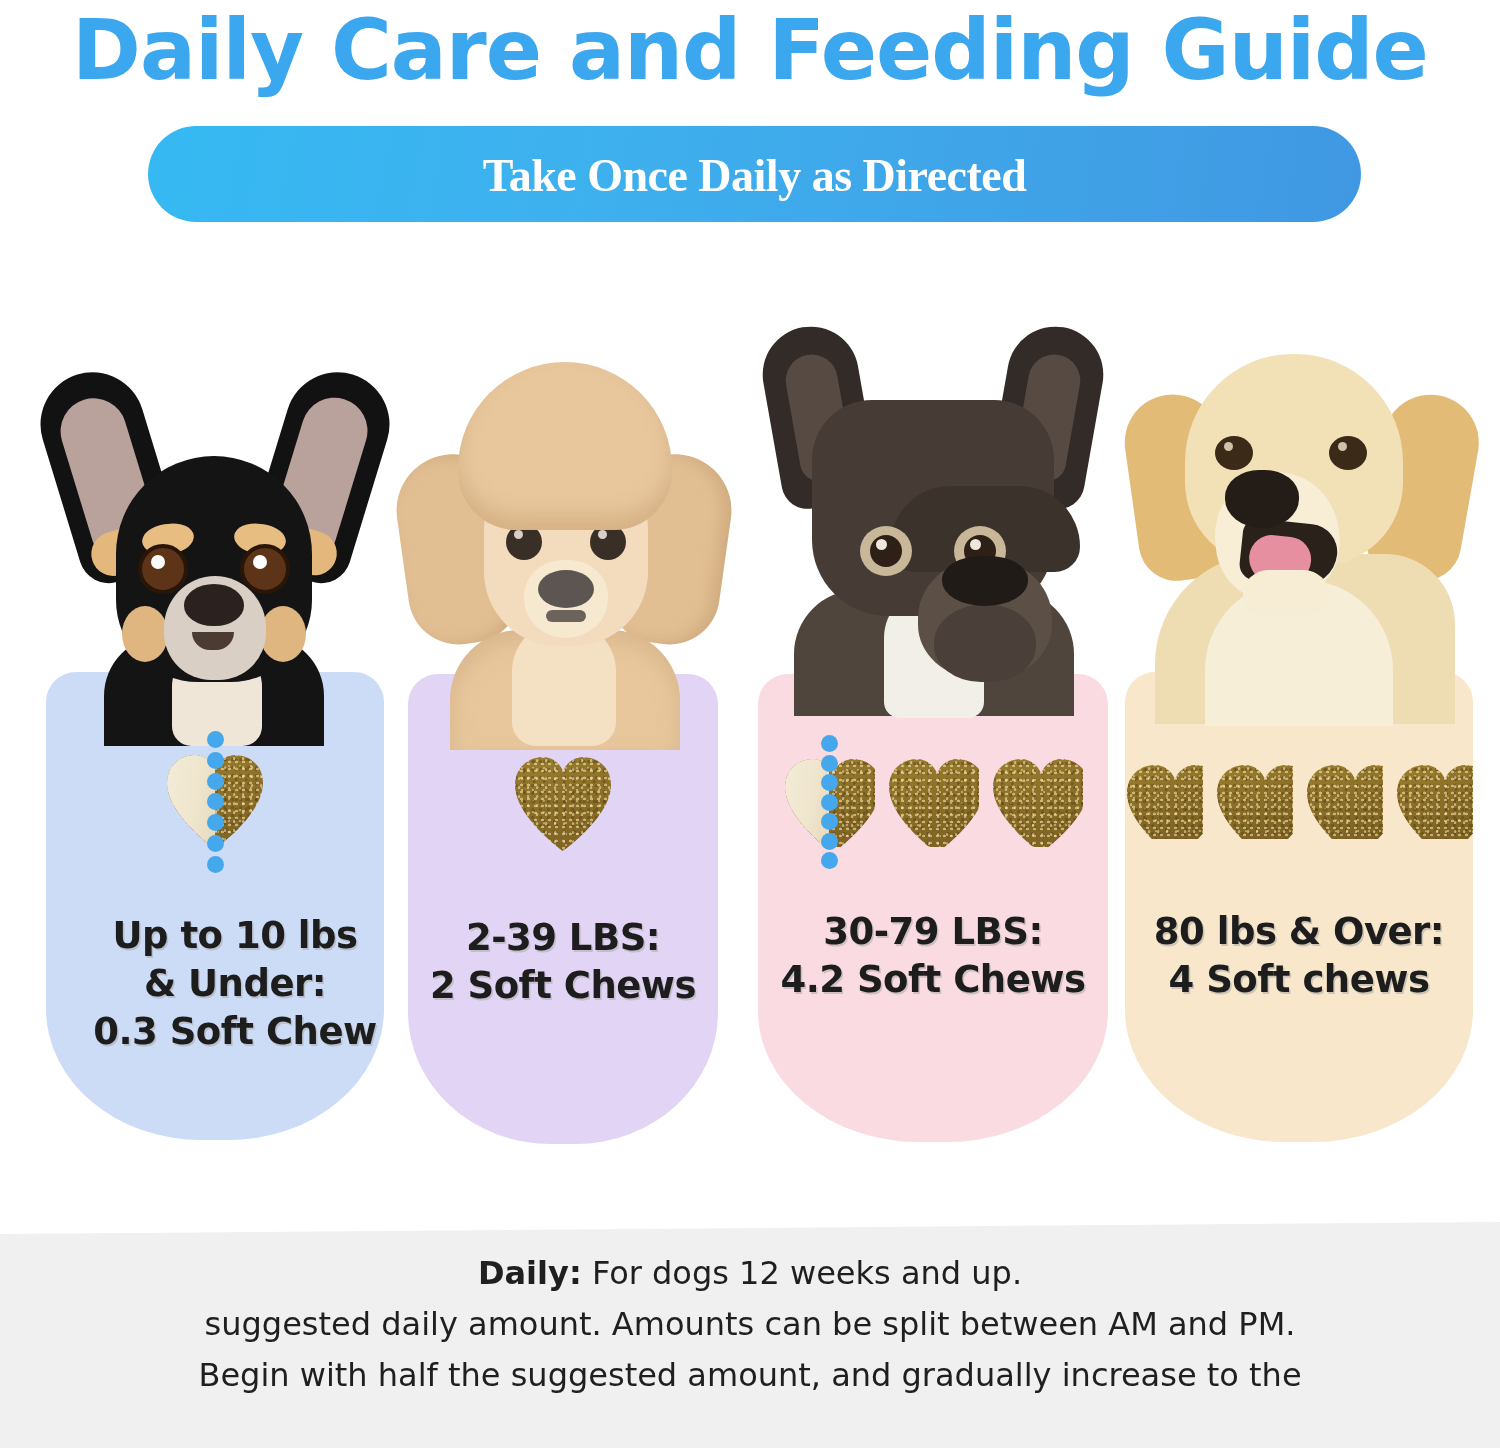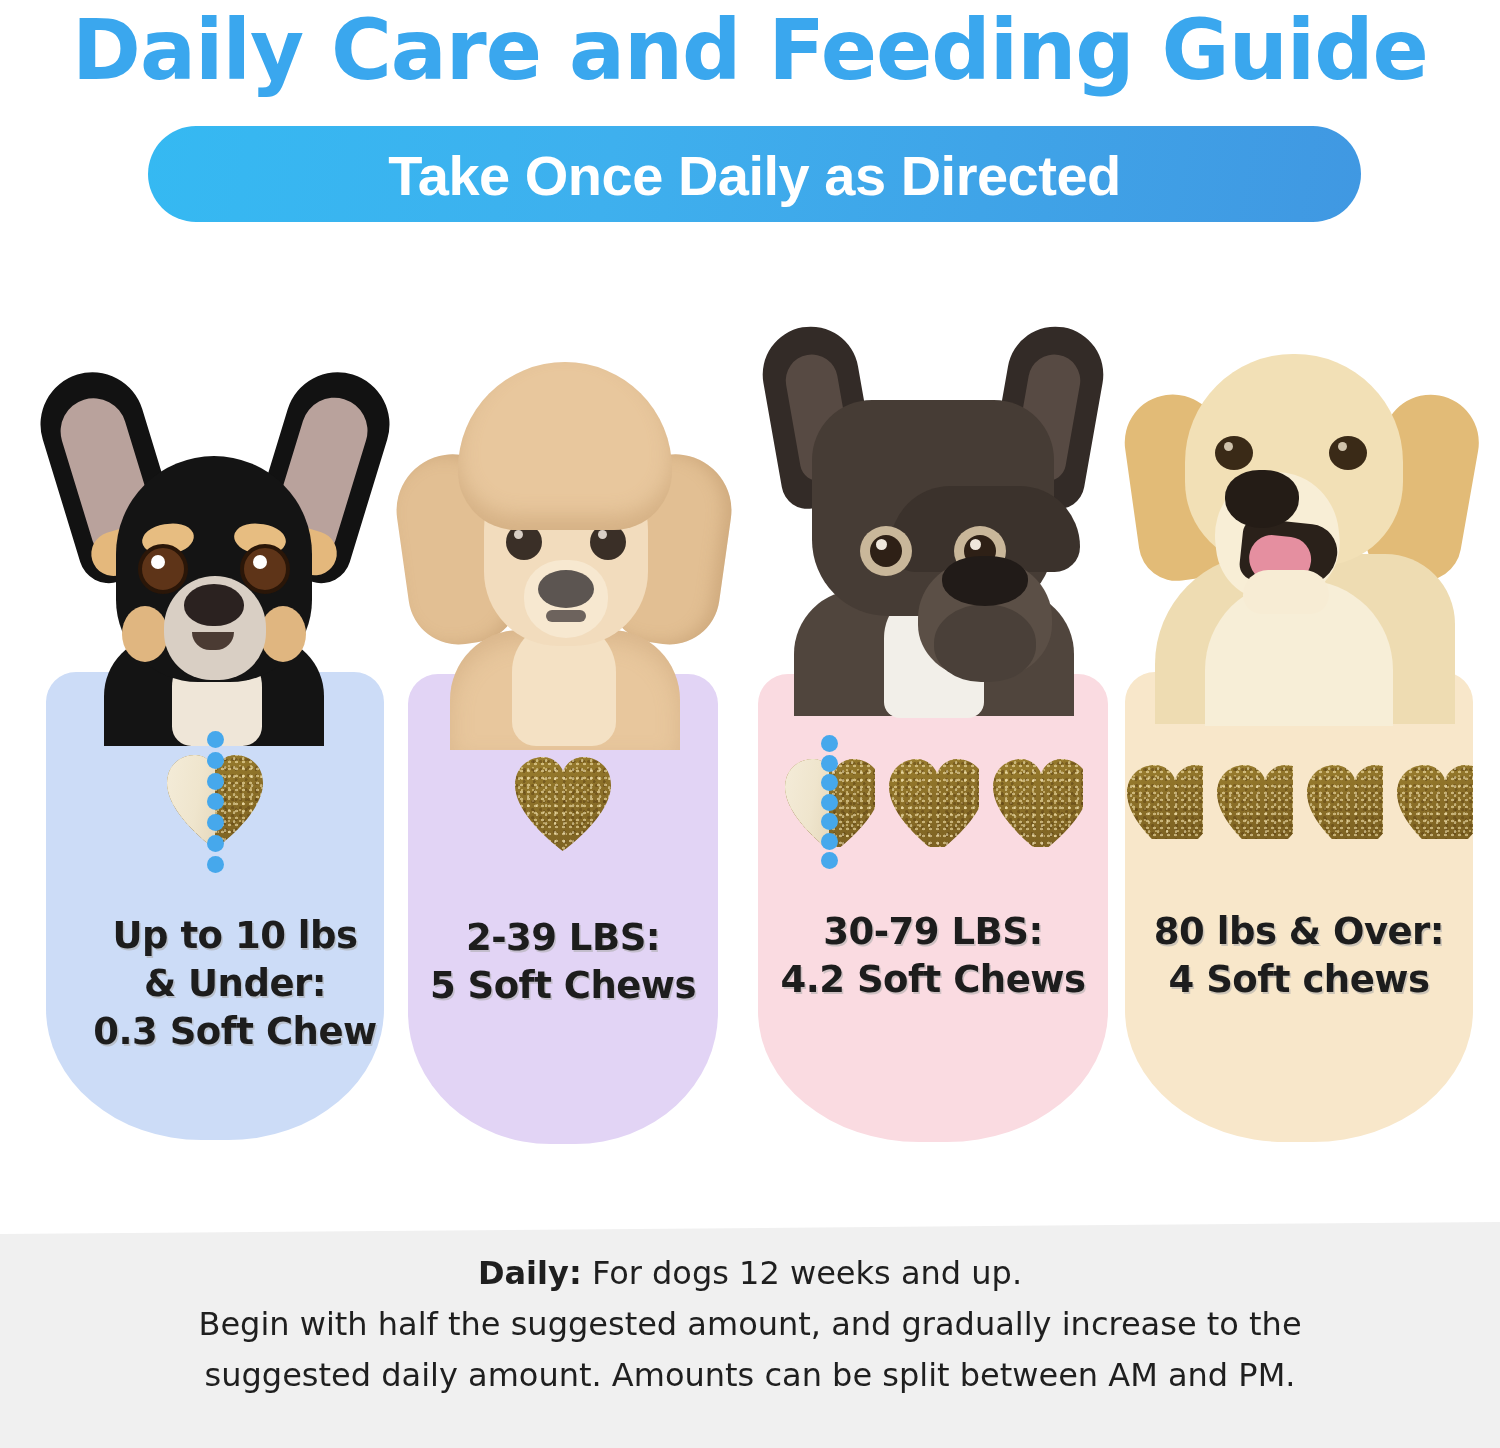--- a/index.html
+++ b/index.html
@@ -21,22 +21,22 @@
     white-space: nowrap;
   }
   .pill {
     position: absolute; top: 126px; left: 148px;
     width: 1213px; height: 96px;
     border-radius: 48px;
     background: linear-gradient(100deg, #35b9f2 0%, #3eb0ee 38%, #4098e2 100%);
     display: flex; align-items: center; justify-content: center;
   }
   .pill span {
-    font-family: Liberation Sans, sans-serif;
-    font-size: 56px; font-weight: 700; color: #ffffff;
+    font-family: Liberation Serif, serif;
+    font-size: 46px; font-weight: 700; color: #ffffff;
     letter-spacing: -0.5px; white-space: nowrap;
     position: relative; top: -3px; margin-top: 8px;
   }
 
   
   .cards { position: absolute; top: 300px; left: 0; width: 1500px; height: 880px; }
   .card { position: absolute; top: 0; height: 880px; }
 
   .c1 { left: 46px;   width: 338px; }
   .c2 { left: 408px;  width: 310px; }
@@ -420,21 +420,21 @@
         </div>
         <div class="topcurl"></div>
       </div>
 
       <div class="chews">
         <div class="heart big"></div>
       </div>
 
       <div class="label">
         <span class="ln">2-39 LBS:</span>
-        <span class="ln">5 Soft Chews</span>
+        <span class="ln">2 Soft Chews</span>
       </div>
     </div>
 
     <div class="card c3">
       <div class="tag" style="background: rgb(250, 219, 225);"></div>
 
       <div class="dog fbd">
         <div class="bat l">
             <div class="inner"></div>
           </div>
@@ -507,17 +507,17 @@
         <span class="ln">80 lbs &amp; Over:</span>
         <span class="ln">4 Soft chews</span>
       </div>
     </div>
 
   </div>
 
   <div class="notesband"></div>
   <div class="notes">
     <span class="nrow"><b>Daily:</b><span> For dogs 12 weeks and up.</span></span>
+    <span class="nrow">suggested daily amount. Amounts can be split between AM and PM.</span>
     <span class="nrow">Begin with half the suggested amount, and gradually increase to the</span>
-    <span class="nrow">suggested daily amount. Amounts can be split between AM and PM.</span>
   </div>
 
 </div>
 
 </body></html>

